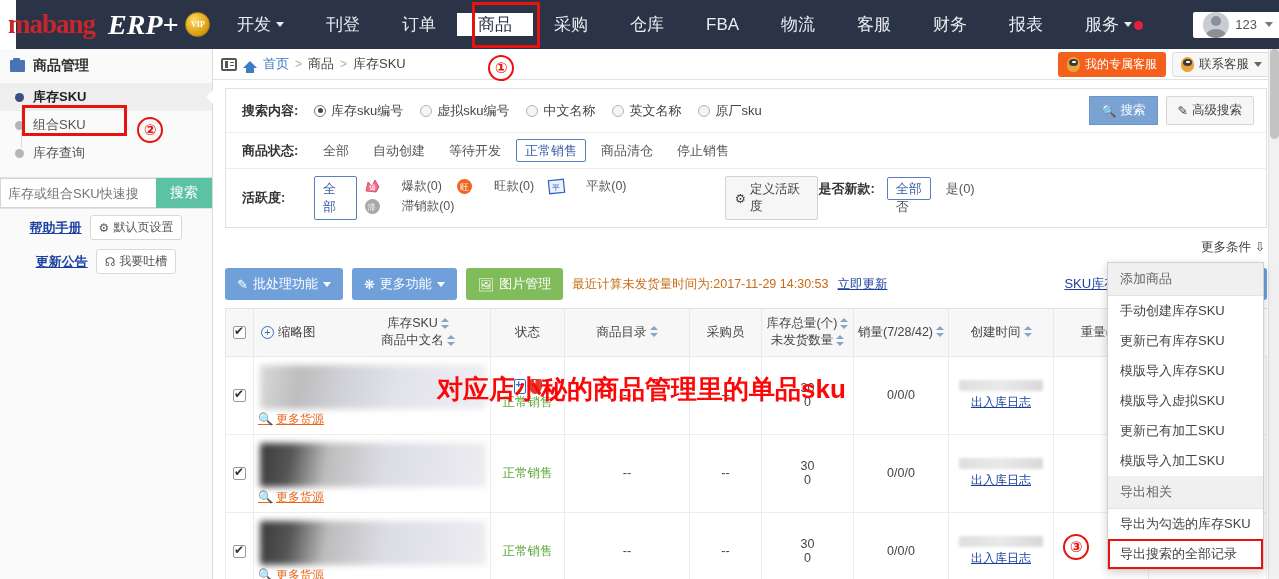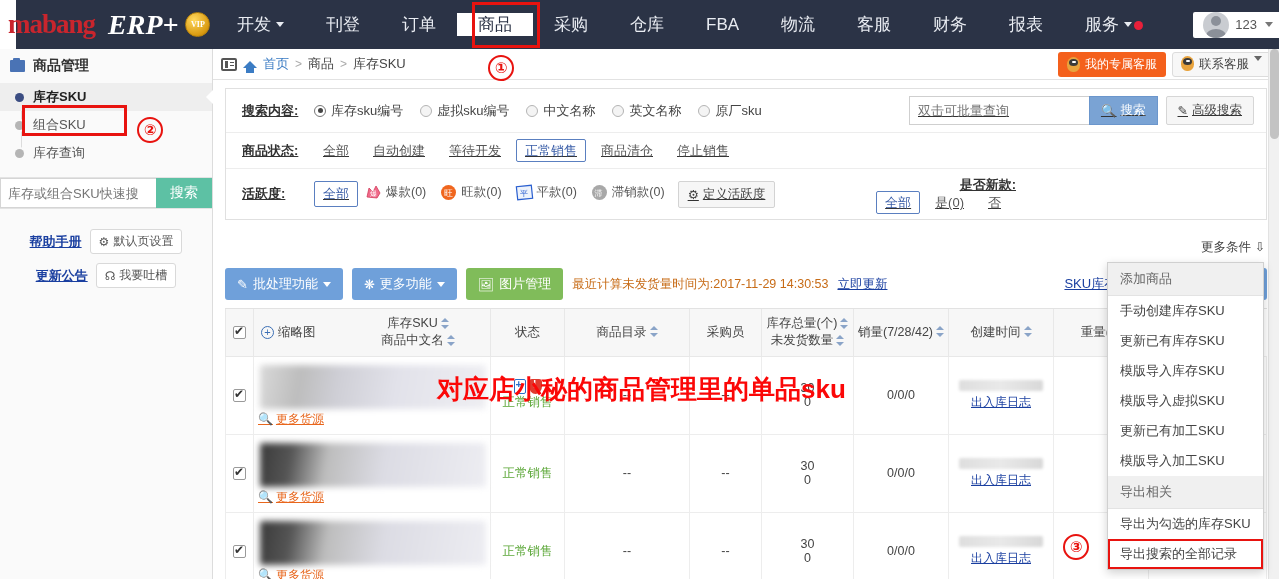--- a/index.html
+++ b/index.html
@@ -132,21 +132,21 @@
   .side-search input {
     flex: 1; border: 1px solid #d5d5d5; border-right: none; outline: none;
     padding: 6px 7px; font-size: 13px; color: #999; height: 30px;
     font-family: "Liberation Sans", sans-serif; min-width: 0;
   }
   .side-search button {
     background: #5dc1a4; color: #fff; border: none; padding: 0 14px;
     font-size: 14px; cursor: pointer; height: 30px;
     font-family: "Liberation Sans", sans-serif;
   }
-  .side-links { padding: 20px 6px; }
+  .side-links { padding: 6px 6px; }
   .side-links-row {
     display: flex; align-items: center; justify-content: center;
     gap: 8px; margin-bottom: 9px;
   }
   .side-links-row a {
     color: #1a3fa0; text-decoration: underline; font-size: 13px;
     font-weight: bold; cursor: pointer;
   }
   .mini-btn {
     display: inline-flex; align-items: center; gap: 4px;
@@ -186,21 +186,21 @@
   .crumb { font-size: 13px; color: #3b7cc4; cursor: pointer; }
   .crumb.plain { color: #444; cursor: default; }
   .crumb-sep { color: #aaa; font-size: 12px; }
   .crumb-right { margin-left: auto; display: flex; align-items: center; gap: 6px; }
   .qq-btn {
     display: inline-flex; align-items: center; gap: 5px;
     background: #f4601c; color: #fff; border-radius: 3px;
     padding: 4px 9px; font-size: 12px; cursor: pointer;
   }
   .qq-btn2 {
-    display: inline-flex; gap: 5px;
+    display: inline-flex; align-items: center; gap: 5px;
     background: #f7f7f7; color: #444; border: 1px solid #dcdcdc; border-radius: 3px;
     padding: 3px 8px; font-size: 12.5px; cursor: pointer;
   }
   .penguin {
     width: 13px; height: 15px; background: #e8a33d; border-radius: 50% 50% 45% 45%;
     position: relative; flex: none;
   }
   .penguin::before {
     content:""; position:absolute; left:2px; top:2px; width:9px; height:7px;
     background:#3a3a3a; border-radius:50%;
@@ -209,21 +209,21 @@
     content:""; position:absolute; left:4.5px; top:4px; width:4px; height:2px;
     background:#fff; border-radius:1px;
   }
   .caret-sm {
     border-left: 4px solid transparent; border-right: 4px solid transparent;
     border-top: 5px solid #666;
   }
 
   
   .filter-panel {
-    margin: 8px 12px 16px 12px; border: 1px solid #e0e0e0; background: #fff; text-decoration: underline;
+    margin: 8px 12px 8px 12px; border: 1px solid #e0e0e0; background: #fff;
   }
   .frow {
     display: flex; align-items: center; padding: 7px 0px 7px 16px;
     border-bottom: 1px solid #ededed; min-height: 36px;
   }
   .frow:last-child { border-bottom: none; }
   .flabel { font-weight: bold; font-size: 13px; color: #333; width: 72px; flex: none; }
   .radio-opt {
     display: inline-flex; align-items: center; gap: 5px;
     margin-right: 17px; font-size: 13px; color: #444; cursor: pointer;
@@ -254,32 +254,32 @@
     padding: 0 11px; font-size: 12.5px; cursor: pointer; margin-left: 8px;
     display: inline-flex; align-items: center; gap: 4px; border-radius: 2px;
     font-family: "Liberation Sans", sans-serif;
   }
   .pill {
     font-size: 13px; color: #555; padding: 3px 8px; margin-right: 6px;
     cursor: pointer; border: 1px solid transparent; border-radius: 2px;
   }
   .pill.sel { border-color: #5a7fc0; color: #3a5ea8; }
   .act-opt {
-    display: inline-flex; align-items: center; gap: 3px;
+    display: inline-flex; align-items: center; gap: 20px;
     margin-right: 13px; font-size: 12.5px; color: #555; cursor: pointer;
   }
   .act-ico { width: 19px; height: 17px; flex: none; }
   .btn-define {
     display: inline-flex; align-items: center; gap: 4px;
     border: 1px solid #d3d3d3; background: #f6f6f6; border-radius: 2px;
     padding: 4px 9px; font-size: 12.5px; color: #444; cursor: pointer;
   }
   .newrow-right {
-    margin-left: auto; display: flex; align-items: flex-end;
-    padding-right: 250px; gap: 0; flex-direction: column;
+    margin-left: auto; display: flex; align-items: flex-start;
+    padding-right: 250px; gap: 12px;
   }
   .morecond {
     text-align: right; padding: 3px 14px 5px 0; font-size: 12.5px;
     color: #444; cursor: pointer;
   }
 
   
   .toolbar {
     display: flex; align-items: center; gap: 9px; padding: 7px 12px 8px 12px;
   }
@@ -558,21 +558,20 @@
               <span class="radio"></span>
               <span>中文名称</span>
             </span><span class="radio-opt">
               <span class="radio"></span>
               <span>英文名称</span>
             </span><span class="radio-opt">
               <span class="radio"></span>
               <span>原厂sku</span>
             </span></span>
         <span class="searchbox">
-          <input placeholder="双击可批量查询" style="">
           <button class="btn-search">
             <span>🔍</span>
             <span>搜索</span>
           </button>
           <button class="btn-adv">
             <span>✎</span>
             <span>高级搜索</span>
           </button>
         </span>
       </div>

